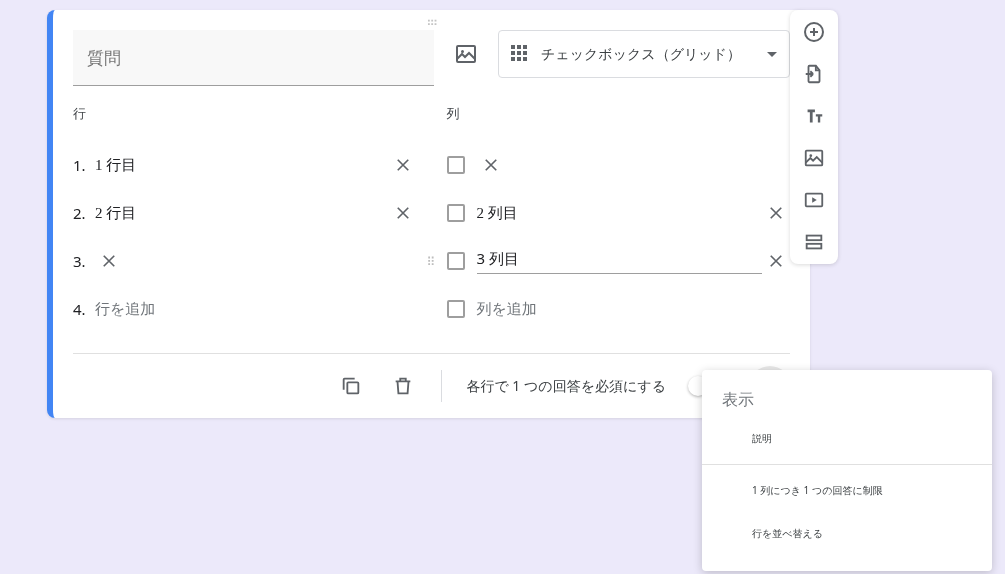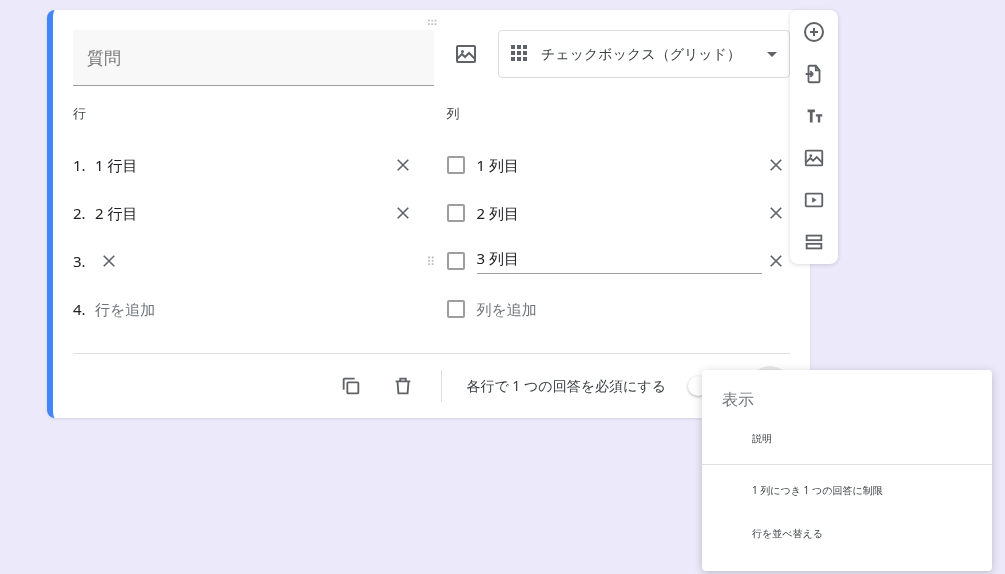--- a/index.html
+++ b/index.html
@@ -82,21 +82,21 @@
   
   .row-item, .col-item {
     display: flex;
     align-items: center;
     height: 48px;
     font-size: 15px;
     color: #202124;
     position: relative;
   }
   .row-item .num { width: 22px; color: #202124; }
-  .row-item .txt, .col-item .txt { flex: 1; }
+  .row-item .txt, .col-item .txt { flex: 1; font-family: Liberation Serif, serif; }
   .add-item .txt { color: #70757a; }
   .add-item .num { color: #202124; }
   
   .remove-x {
     width: 28px;
     height: 28px;
     display: flex;
     align-items: center;
     justify-content: center;
     color: #5f6368;
@@ -298,21 +298,20 @@
         <span class="num">4.</span>
         <span class="txt">行を追加</span>
       </div>
     </div>
 
     <div class="col">
       <div class="col-header">列</div>
 
       <div class="col-item">
         <span class="checkbox-sq"></span>
-        <span class="txt">1 列目</span>
         <span class="remove-x">
           <svg width="18" height="18" viewBox="0 0 24 24" stroke="currentColor" stroke-width="2.2">
               <path d="M5 5l14 14M19 5L5 19"></path>
             </svg>
         </span>
       </div>
       <div class="col-item">
         <span class="checkbox-sq"></span>
         <span class="txt">2 列目</span>
         <span class="remove-x">

